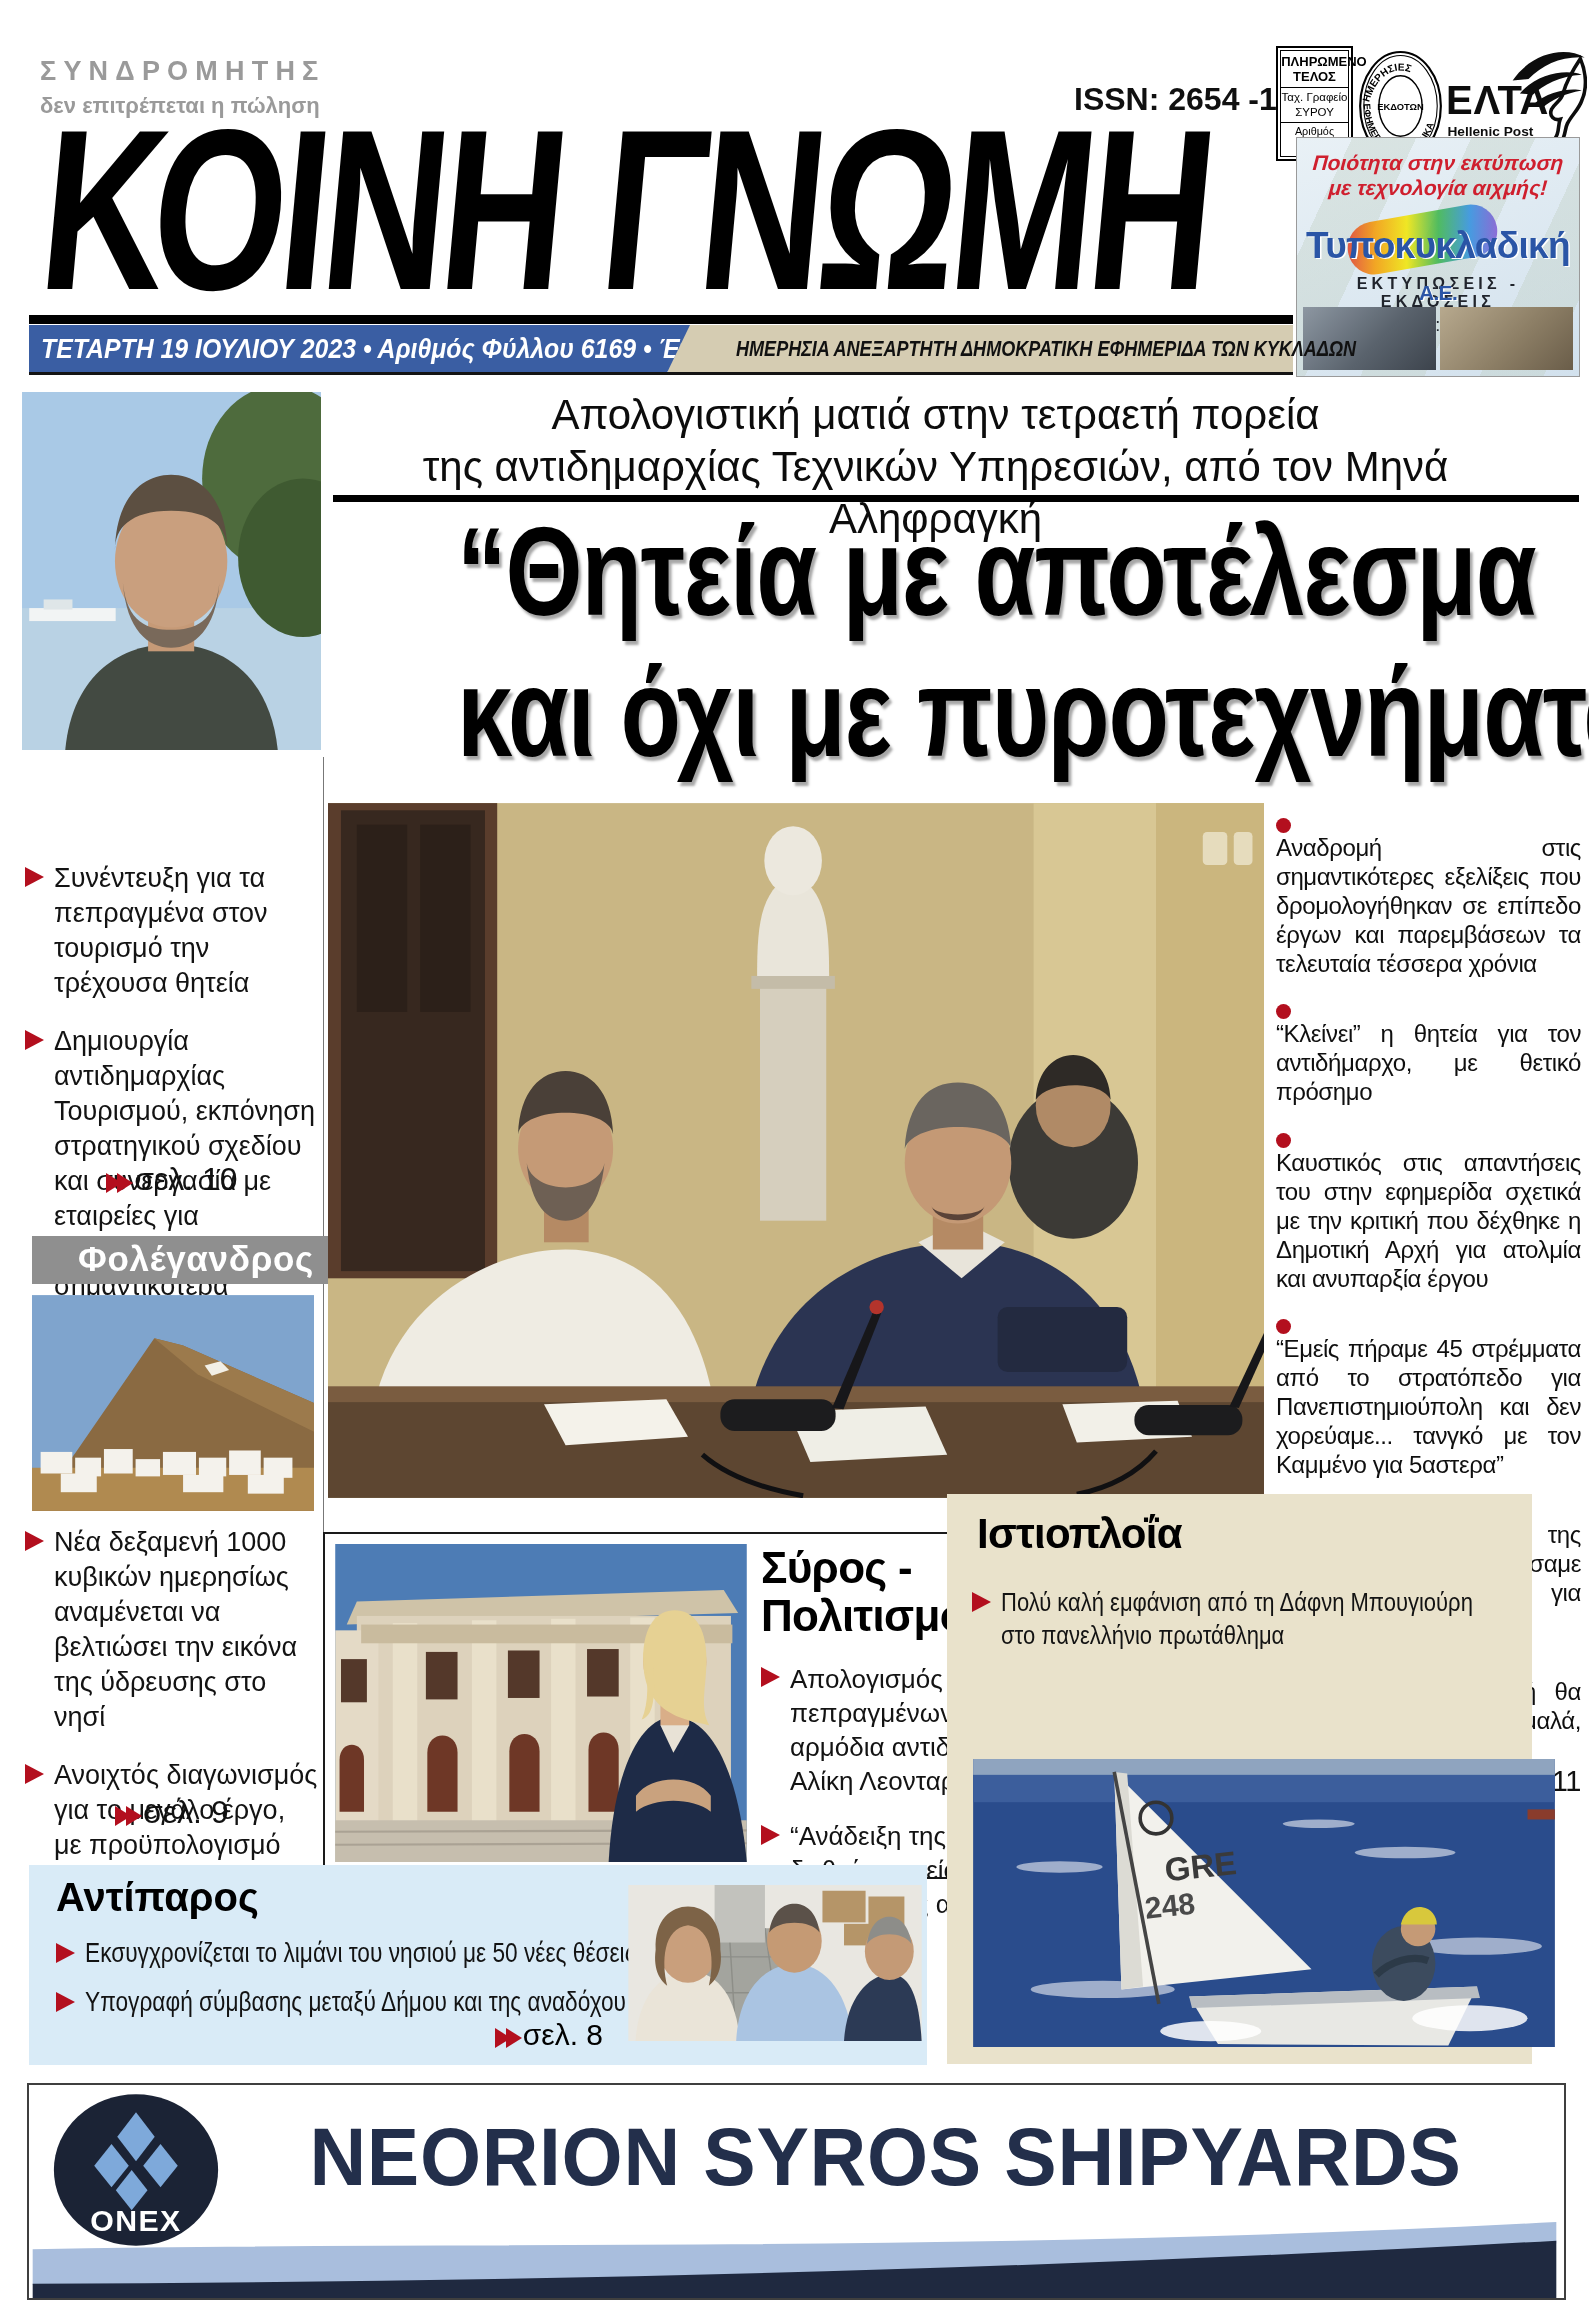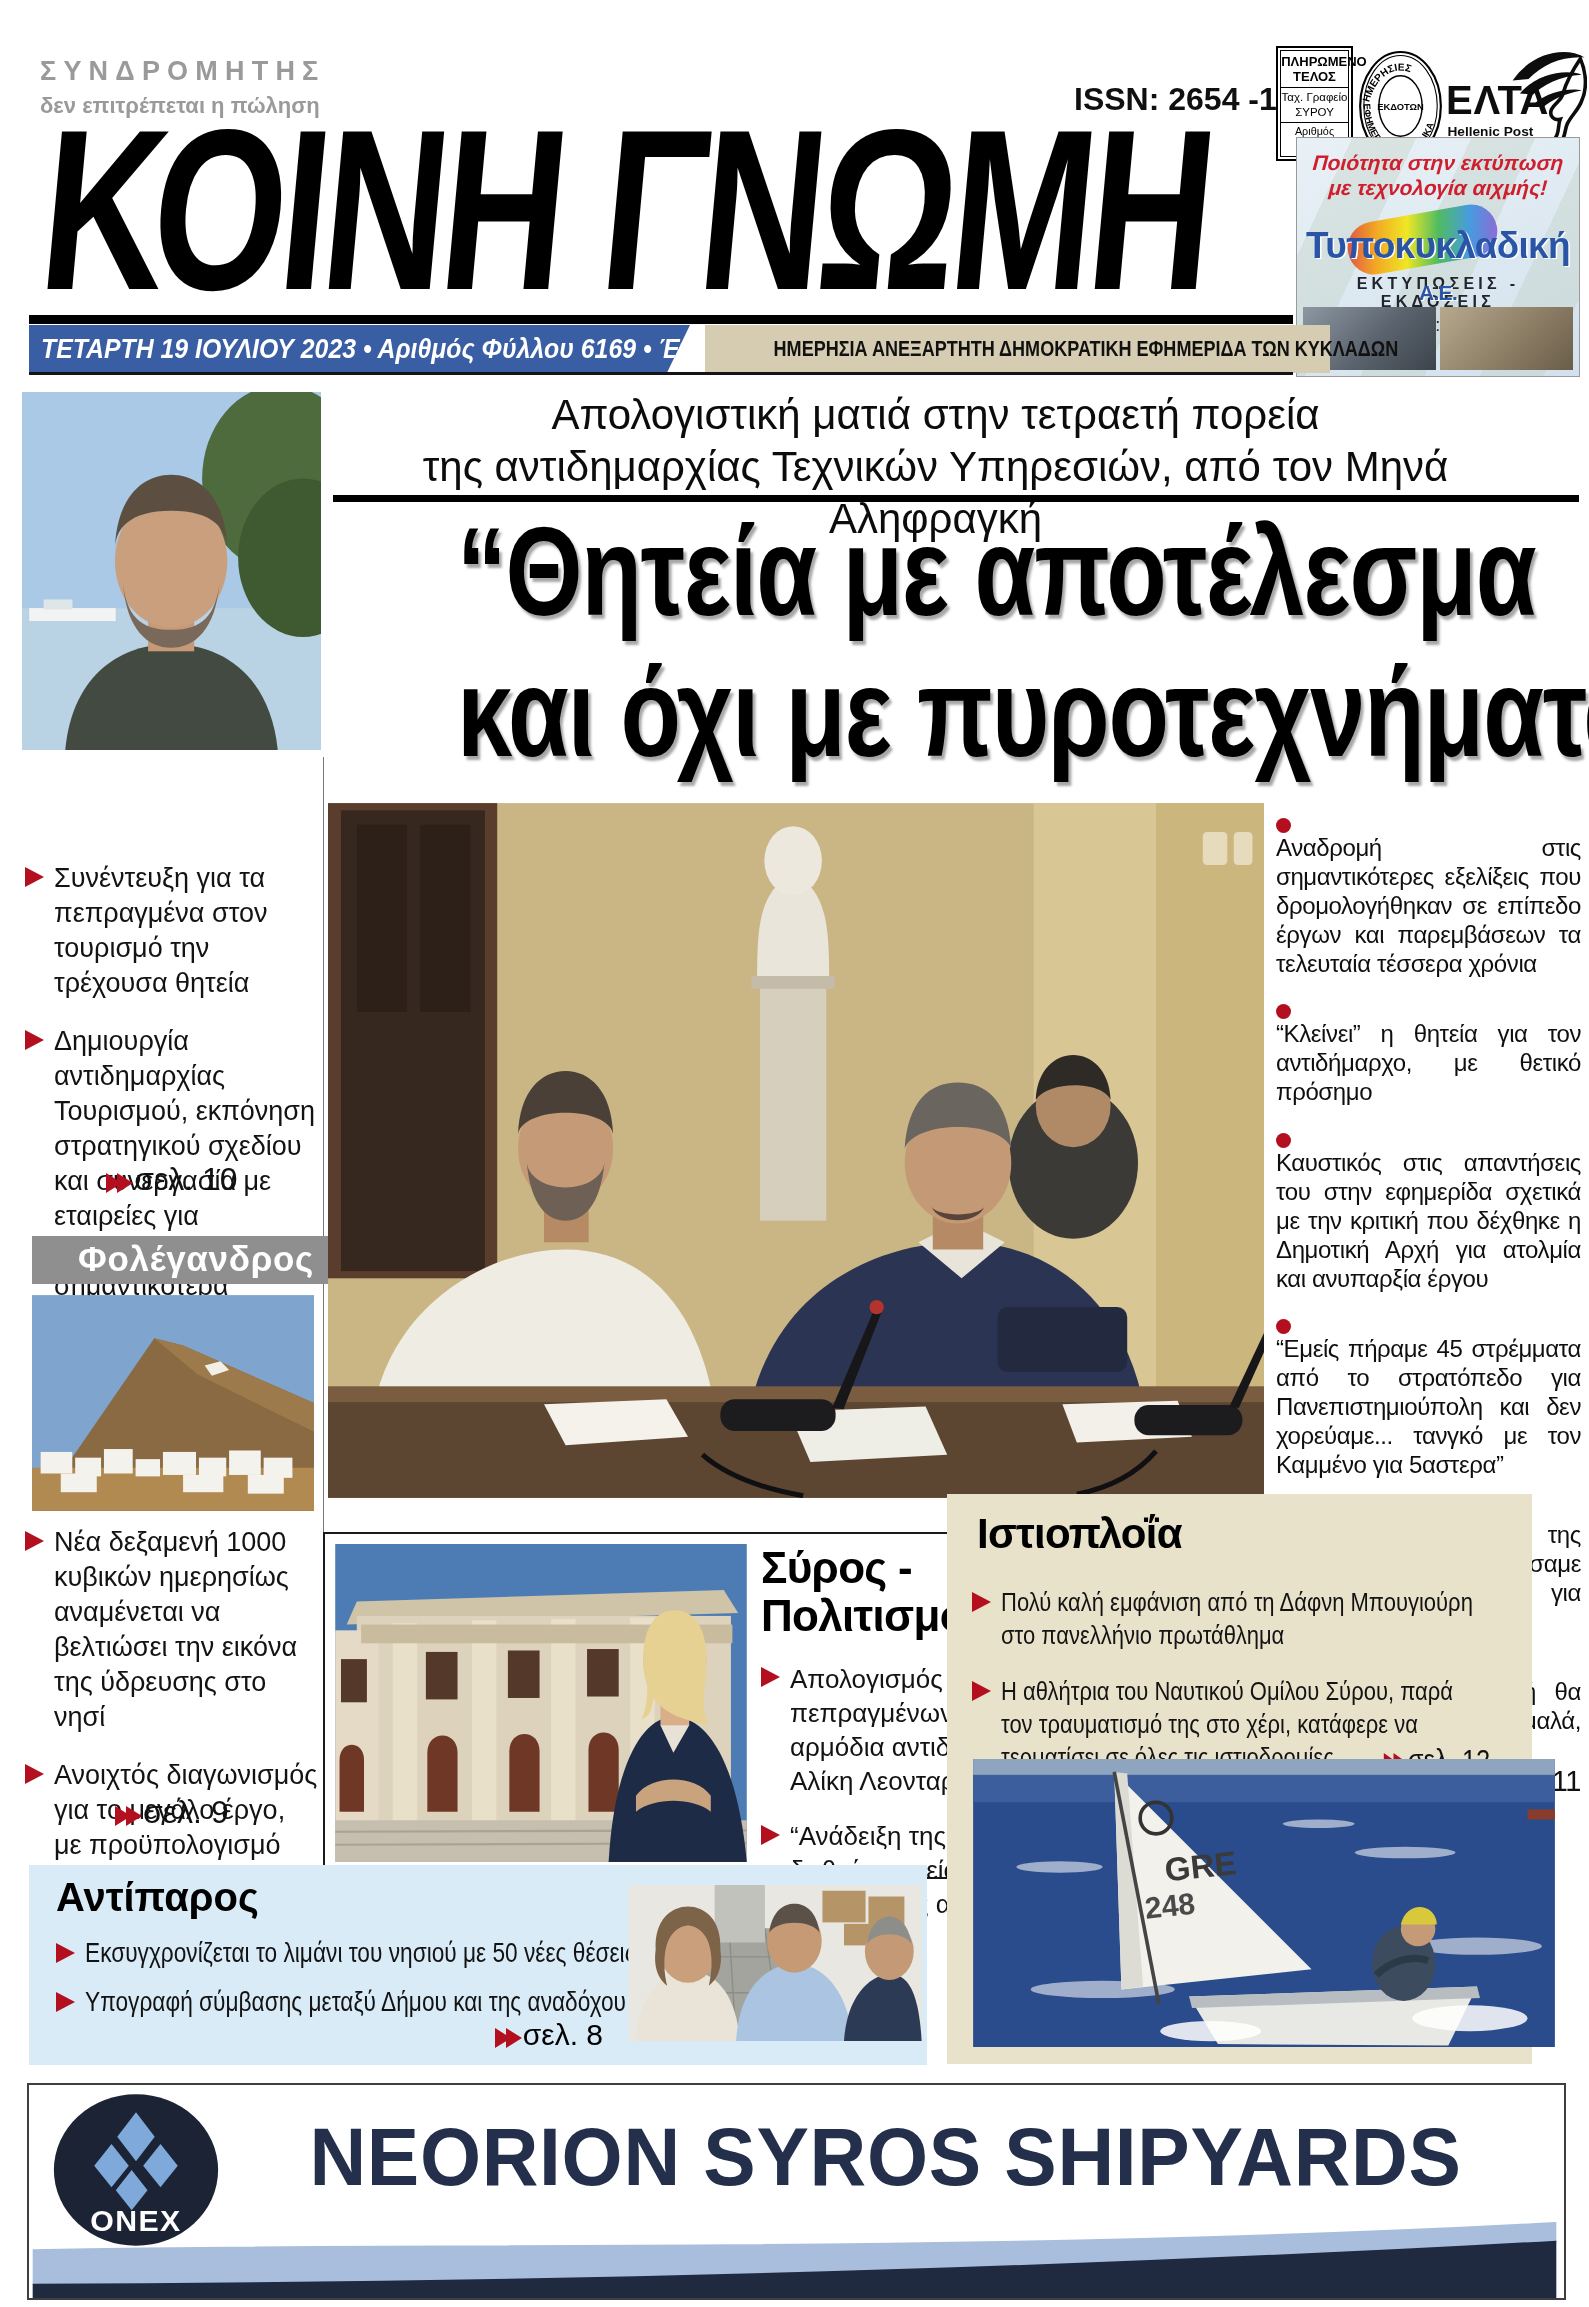--- a/index.html
+++ b/index.html
@@ -48,21 +48,21 @@
             text-shadow:1.4px 1.4px 0 #fff;}
   .ad-brand-suffix{font-size:21px;}
   .ad-services{text-align:center;font-size:16px;font-weight:bold;color:#20242c;letter-spacing:4.3px;margin-top:4.3px;}
   .ad-contact{text-align:center;font-size:18px;color:#20242c;margin-top:4.3px;}
   .ad-photos{position:absolute;left:5.8px;right:5.8px;bottom:5.8px;height:63px;display:flex;gap:4.3px;}
   .ad-ph{flex:1;background:linear-gradient(135deg,#8d97a2,#5a636d 55%,#3c434c);}
   .ad-ph2{background:linear-gradient(135deg,#b7a98e,#8d7f66 55%,#6a5d49);}
 
   
   #date-topline{left:29px;top:315px;width:1264px;height:9.4px;background:#000;}
-  #date-beige{left:705px;top:325px;width:625px;height:48px;background:#d5ccb2;text-align:left;}
+  #date-beige{left:668px;top:325px;width:625px;height:48px;background:#d5ccb2;text-align:left;font-style:italic;}
   .date-tagline{display:inline-block;font-size:22px;font-weight:bold;color:#111;line-height:48px;
                 white-space:nowrap;transform:scaleX(0.82);}
   #date-blue{left:29px;top:325px;width:661px;height:48px;background:#3a5ea3;
              clip-path:polygon(0 0,100% 0,96.5% 100%,0 100%);}
   .date-issue{display:inline-block;font-size:27px;font-style:italic;font-weight:bold;color:#fff;
               line-height:48px;white-space:nowrap;padding-left:13px;transform:scaleX(0.92);transform-origin:0 50%;}
   #date-bottomline{left:29px;top:372px;width:1264px;height:2.9px;background:#141414;}
 
   
   #kicker{left:338px;top:389px;width:1195px;text-align:center;color:#0c0c0c;}
@@ -436,29 +436,20 @@
     </div>
   </div>
 
   <div id="istioploia" class="abs">
     <div id="ist-title">Ιστιοπλοΐα</div>
     <div id="ist-bullets">
       <div class="bullet">
         <span class="tri"></span>
         <div class="btxt sq">Πολύ καλή εμφάνιση από τη Δάφνη Μπουγιούρη στο πανελλήνιο πρωτάθλημα</div>
       </div>
-      <div class="bullet">
-        <span class="tri"></span>
-        <div class="btxt sq">
-          <span>Η αθλήτρια του Ναυτικού Ομίλου Σύρου, παρά τον τραυματισμό της στο χέρι, κατάφερε να τερματίσει σε όλες τις ιστιοδρομίες</span>
-          <span class="pref-inline">
-            <span class="darr"><i></i><i></i></span><span>σελ. 12</span>
-          </span>
-        </div>
-      </div>
     </div>
     <svg id="sail-photo" width="582" height="288" viewBox="0 0 808 400">
       <rect width="808" height="400" fill="#2a4c8c"></rect>
       <rect width="808" height="60" fill="#3c5e9c"></rect>
       <rect y="0" width="808" height="22" fill="#8fa4bf"></rect>
       <g fill="#ffffff" opacity="0.55">
         <ellipse cx="120" cy="150" rx="60" ry="8"></ellipse>
           <ellipse cx="300" cy="220" rx="80" ry="10"></ellipse>
         <ellipse cx="600" cy="130" rx="70" ry="8"></ellipse>
           <ellipse cx="700" cy="260" rx="90" ry="12"></ellipse>

